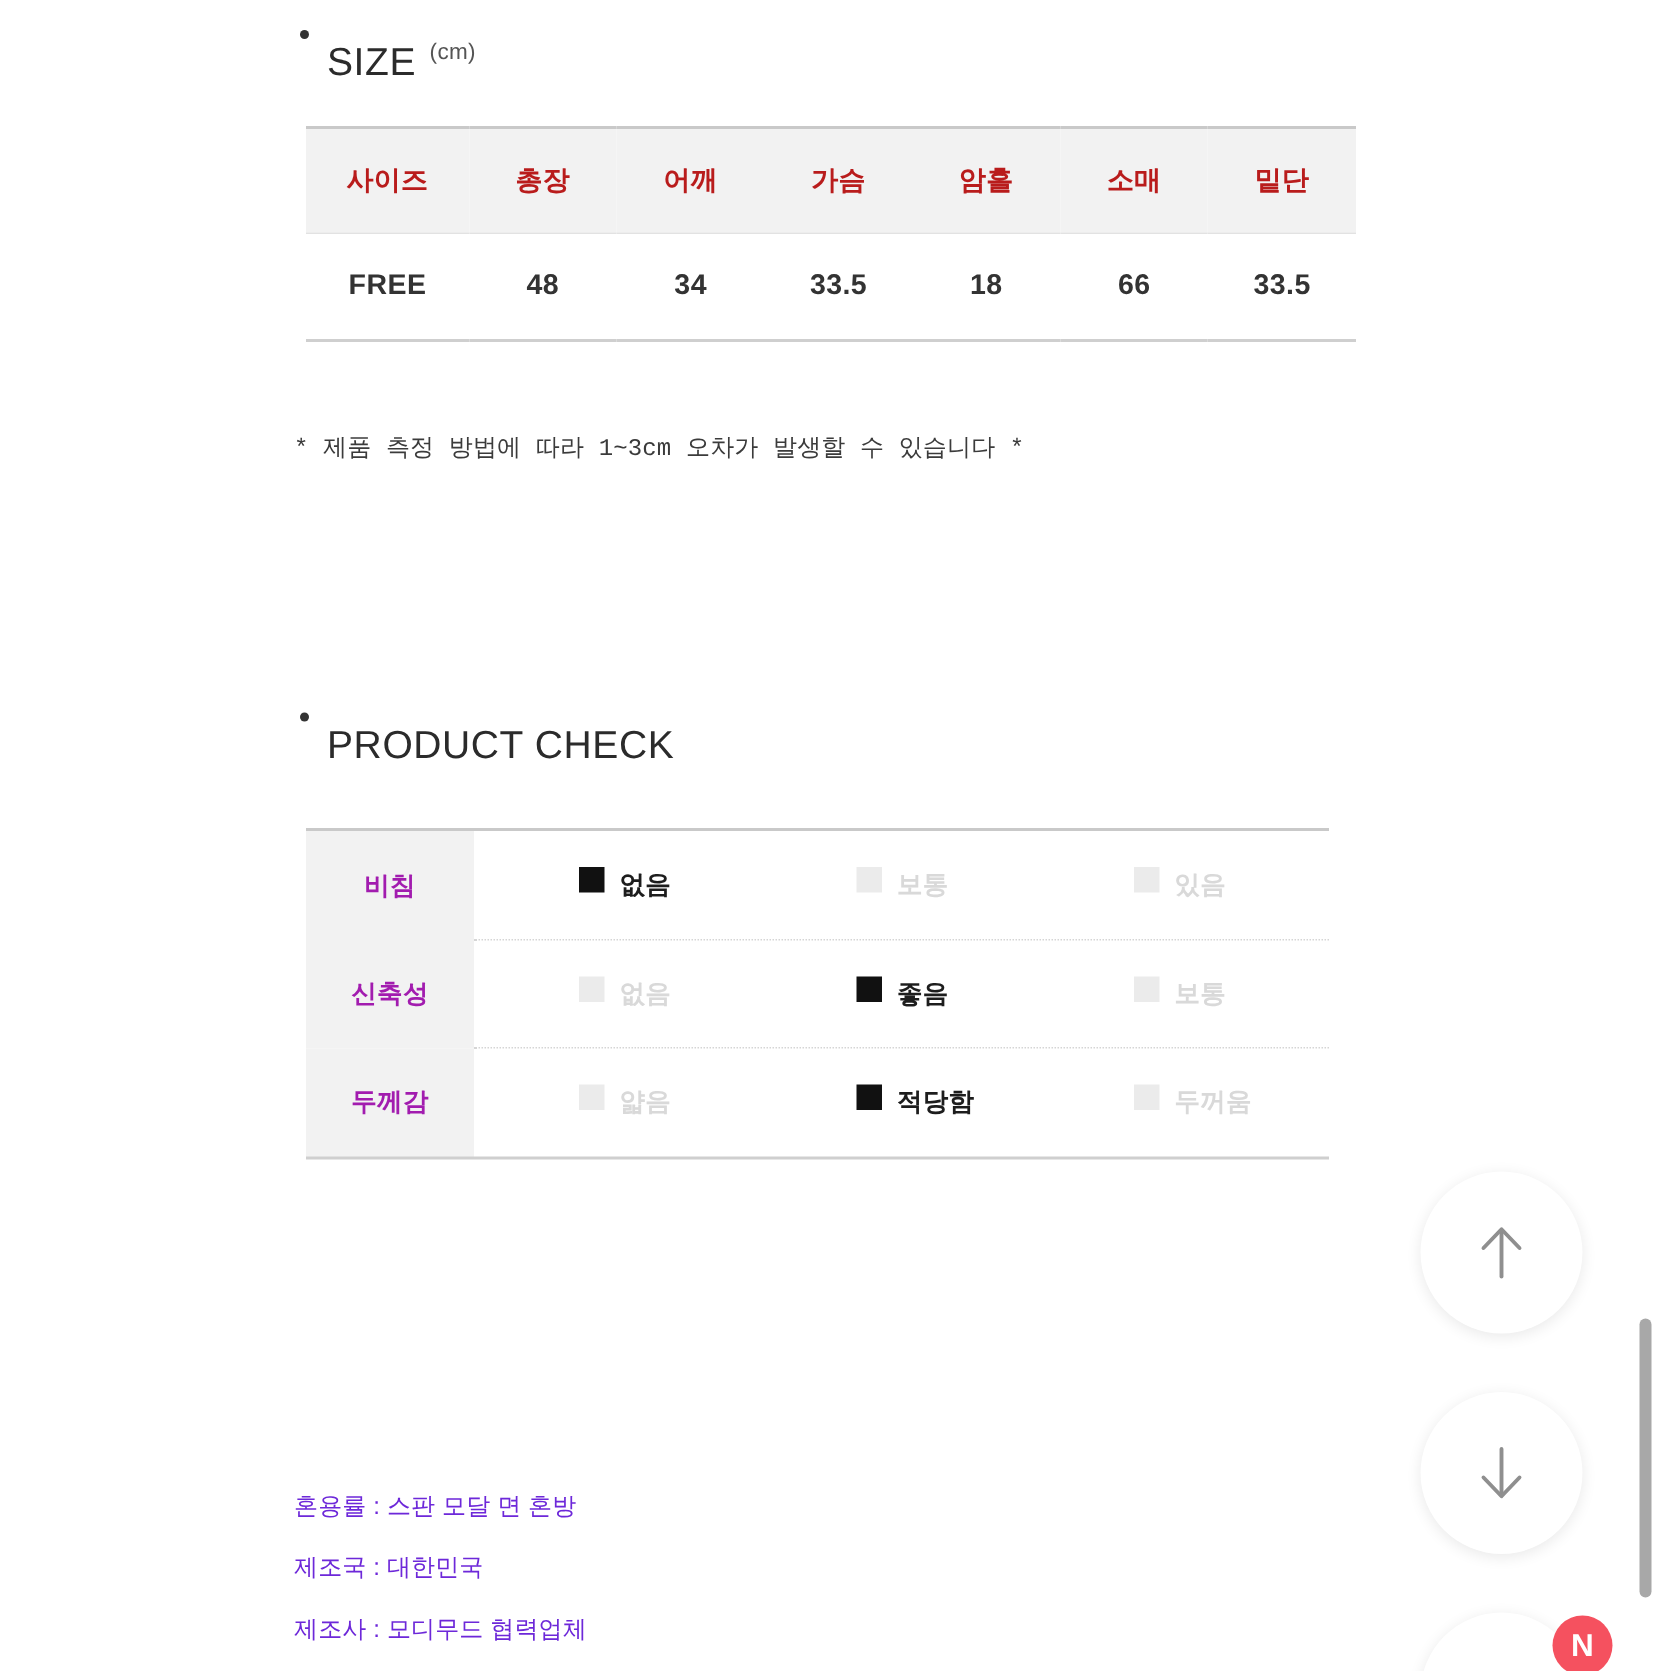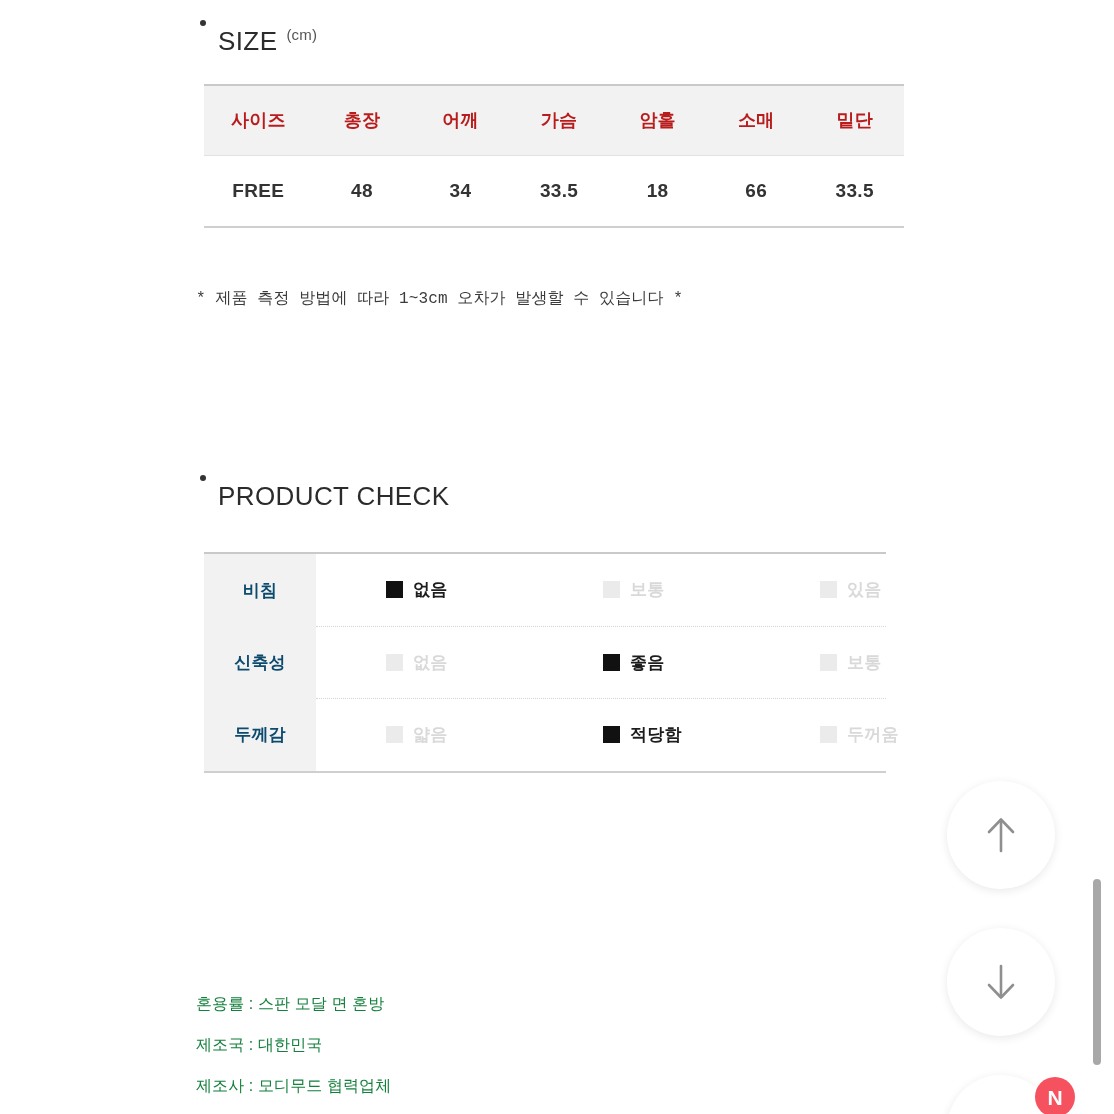--- a/index.html
+++ b/index.html
@@ -120,34 +120,33 @@
   #check-table tr.check-row + tr.check-row > td.opt-cell,
   #check-table tr.check-row + tr.check-row > td.opts {
     border-top: 1px dotted #d5d5d5;
   }
   td.row-label {
     width: 112px;
     background: #f2f2f2;
     text-align: center;
     font-size: 17px;
     font-weight: 600;
-    color: #0c4a6e;
+    color: #a21caf;
     letter-spacing: 0.2px;
   }
   td.opts { padding: 0; }
   .opts-inner {
     display: flex;
     align-items: center;
     height: 71.5px;
     padding-left: 70px;
   }
   .opt {
     display: flex;
-    align-items: center;
-    width: 217px;
+    width: 185px;
     flex: 0 0 auto;
   }
   .opt-box {
     width: 17px;
     height: 17px;
     flex: 0 0 auto;
     margin-right: 10px;
     background: #ebebeb;
   }
   .opt-box.checked { background: #111111; }
@@ -162,21 +161,21 @@
   .opt.selected .opt-label { color: #1d1d1d; }
 
   
   #bottom-info {
     position: absolute;
     left: 196px;
     top: 994px;
   }
   .info-line {
     font-size: 16px;
-    color: #15803d;
+    color: #6d28d9;
     font-weight: 500;
     letter-spacing: 0.1px;
     margin-bottom: 20px;
     white-space: nowrap;
   }
 
   
   .fab {
     position: absolute;
     width: 108px;

